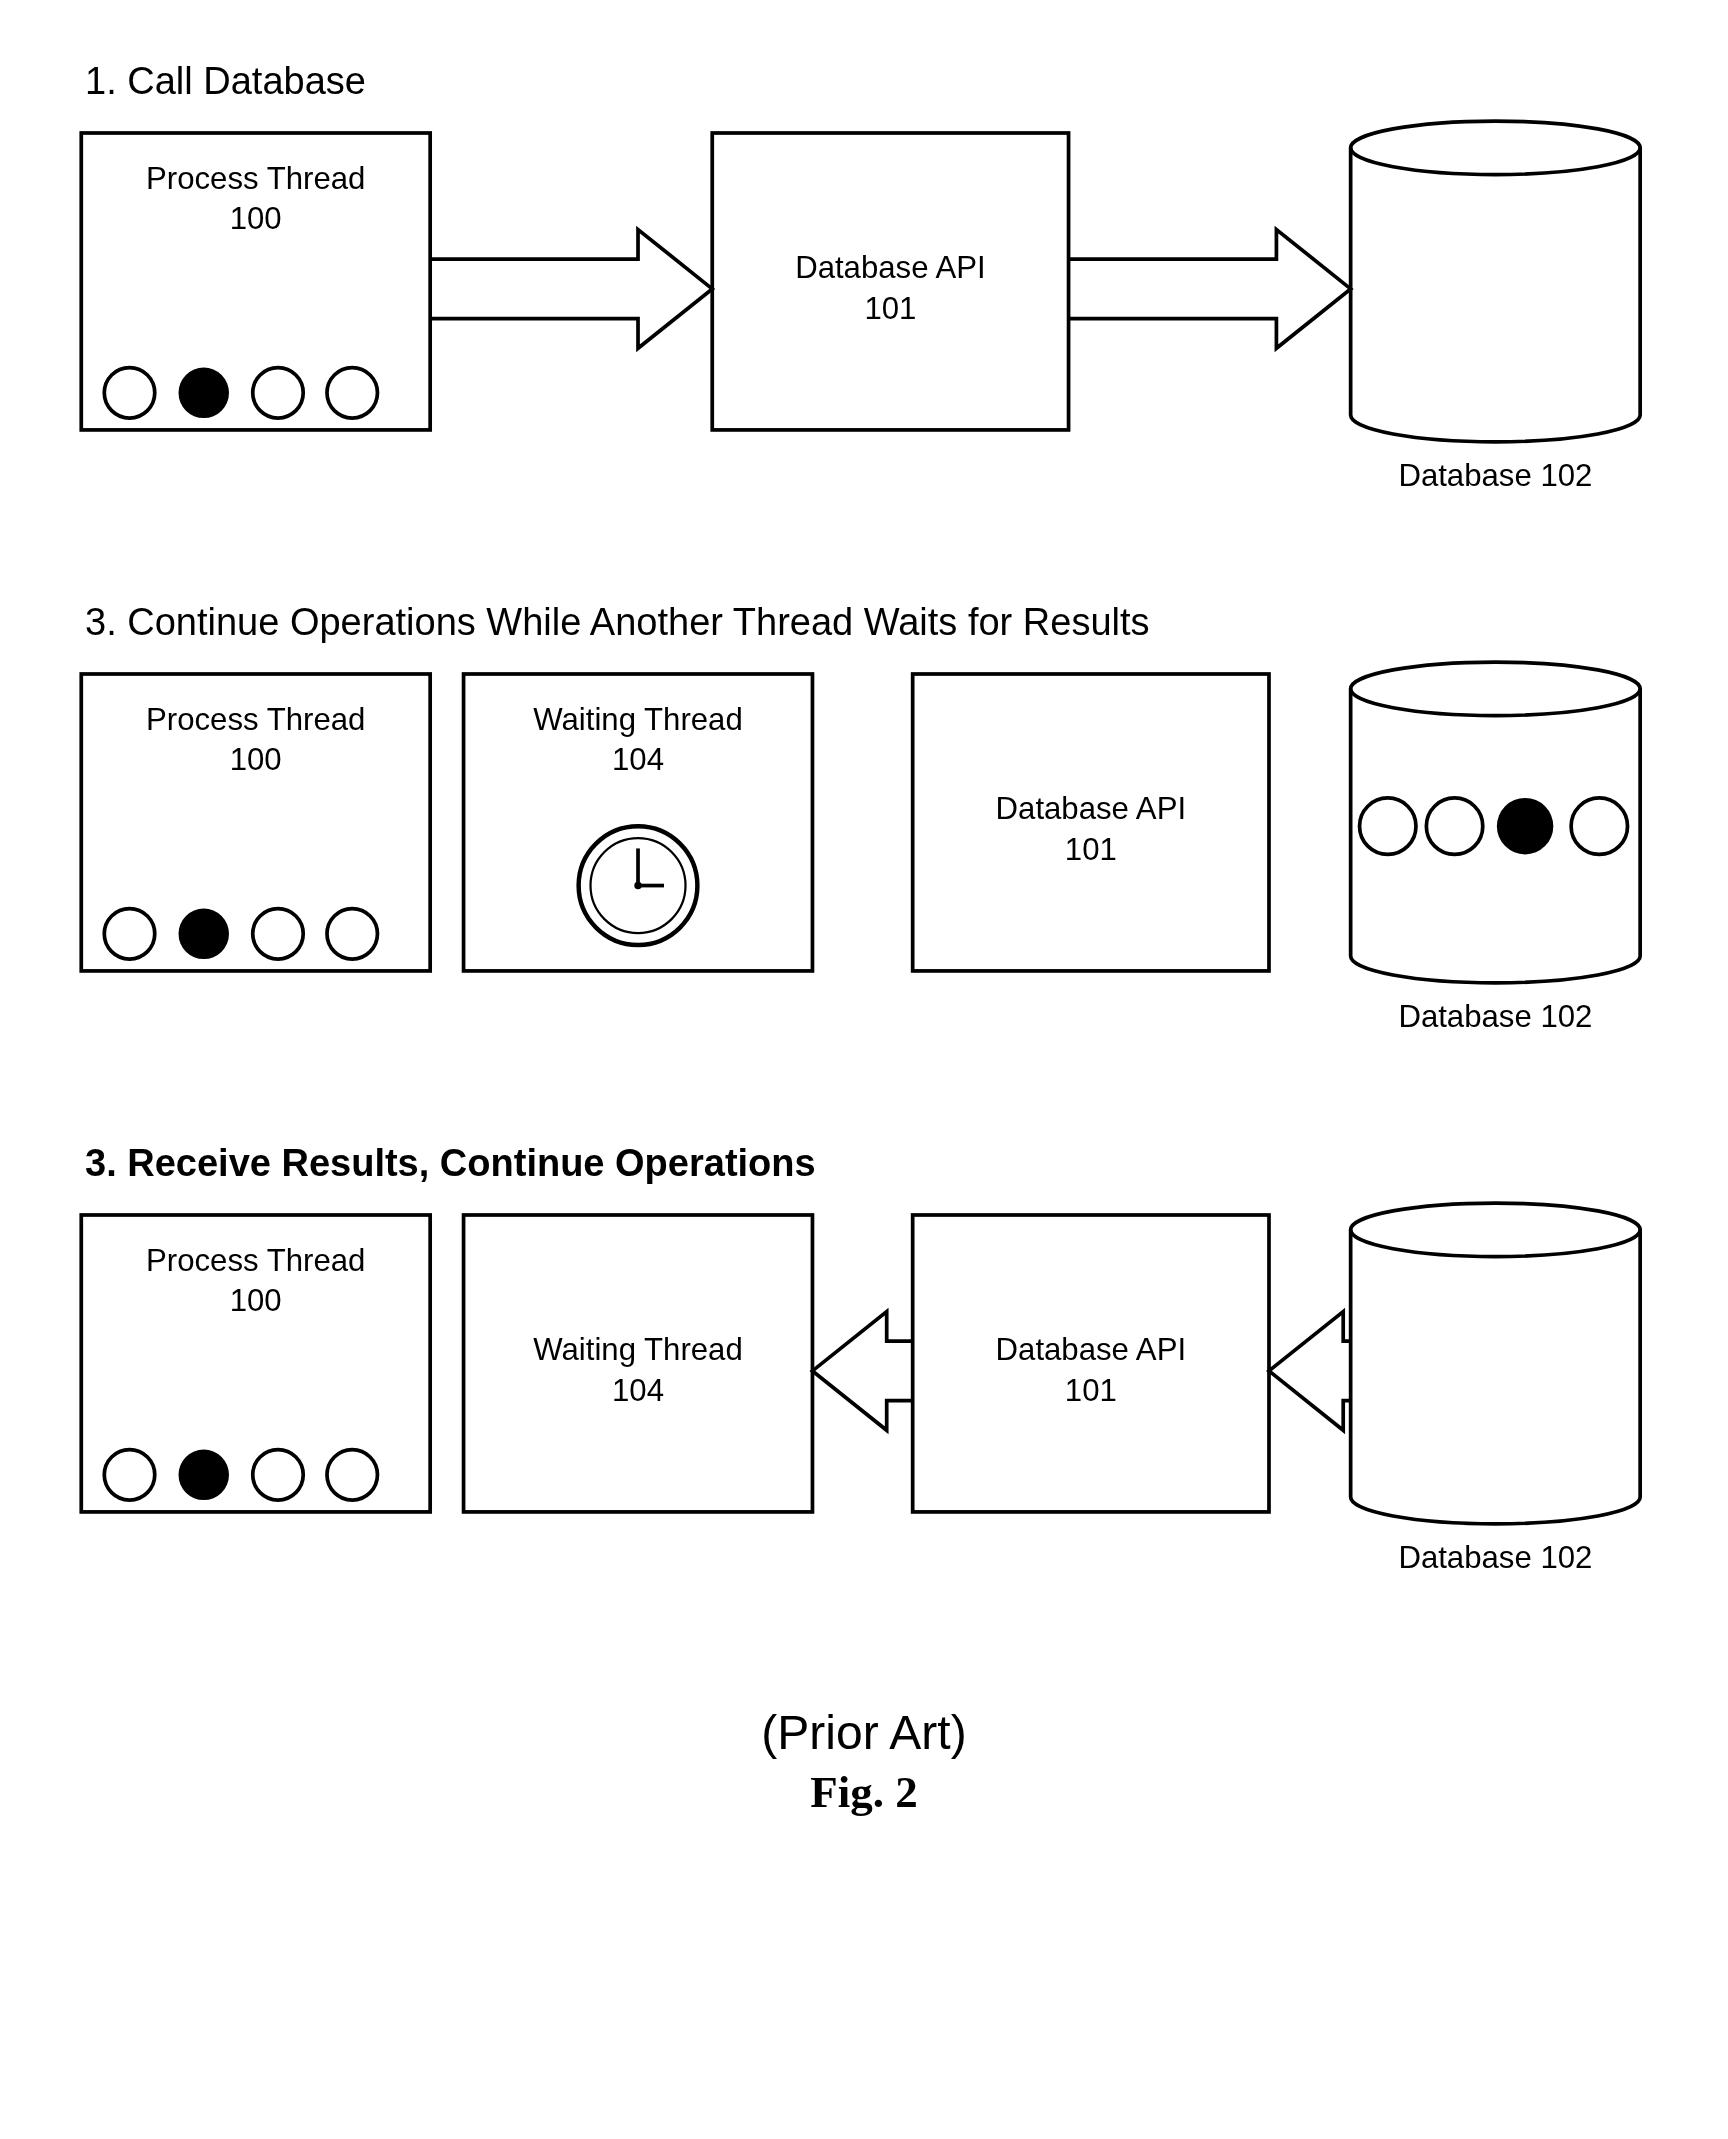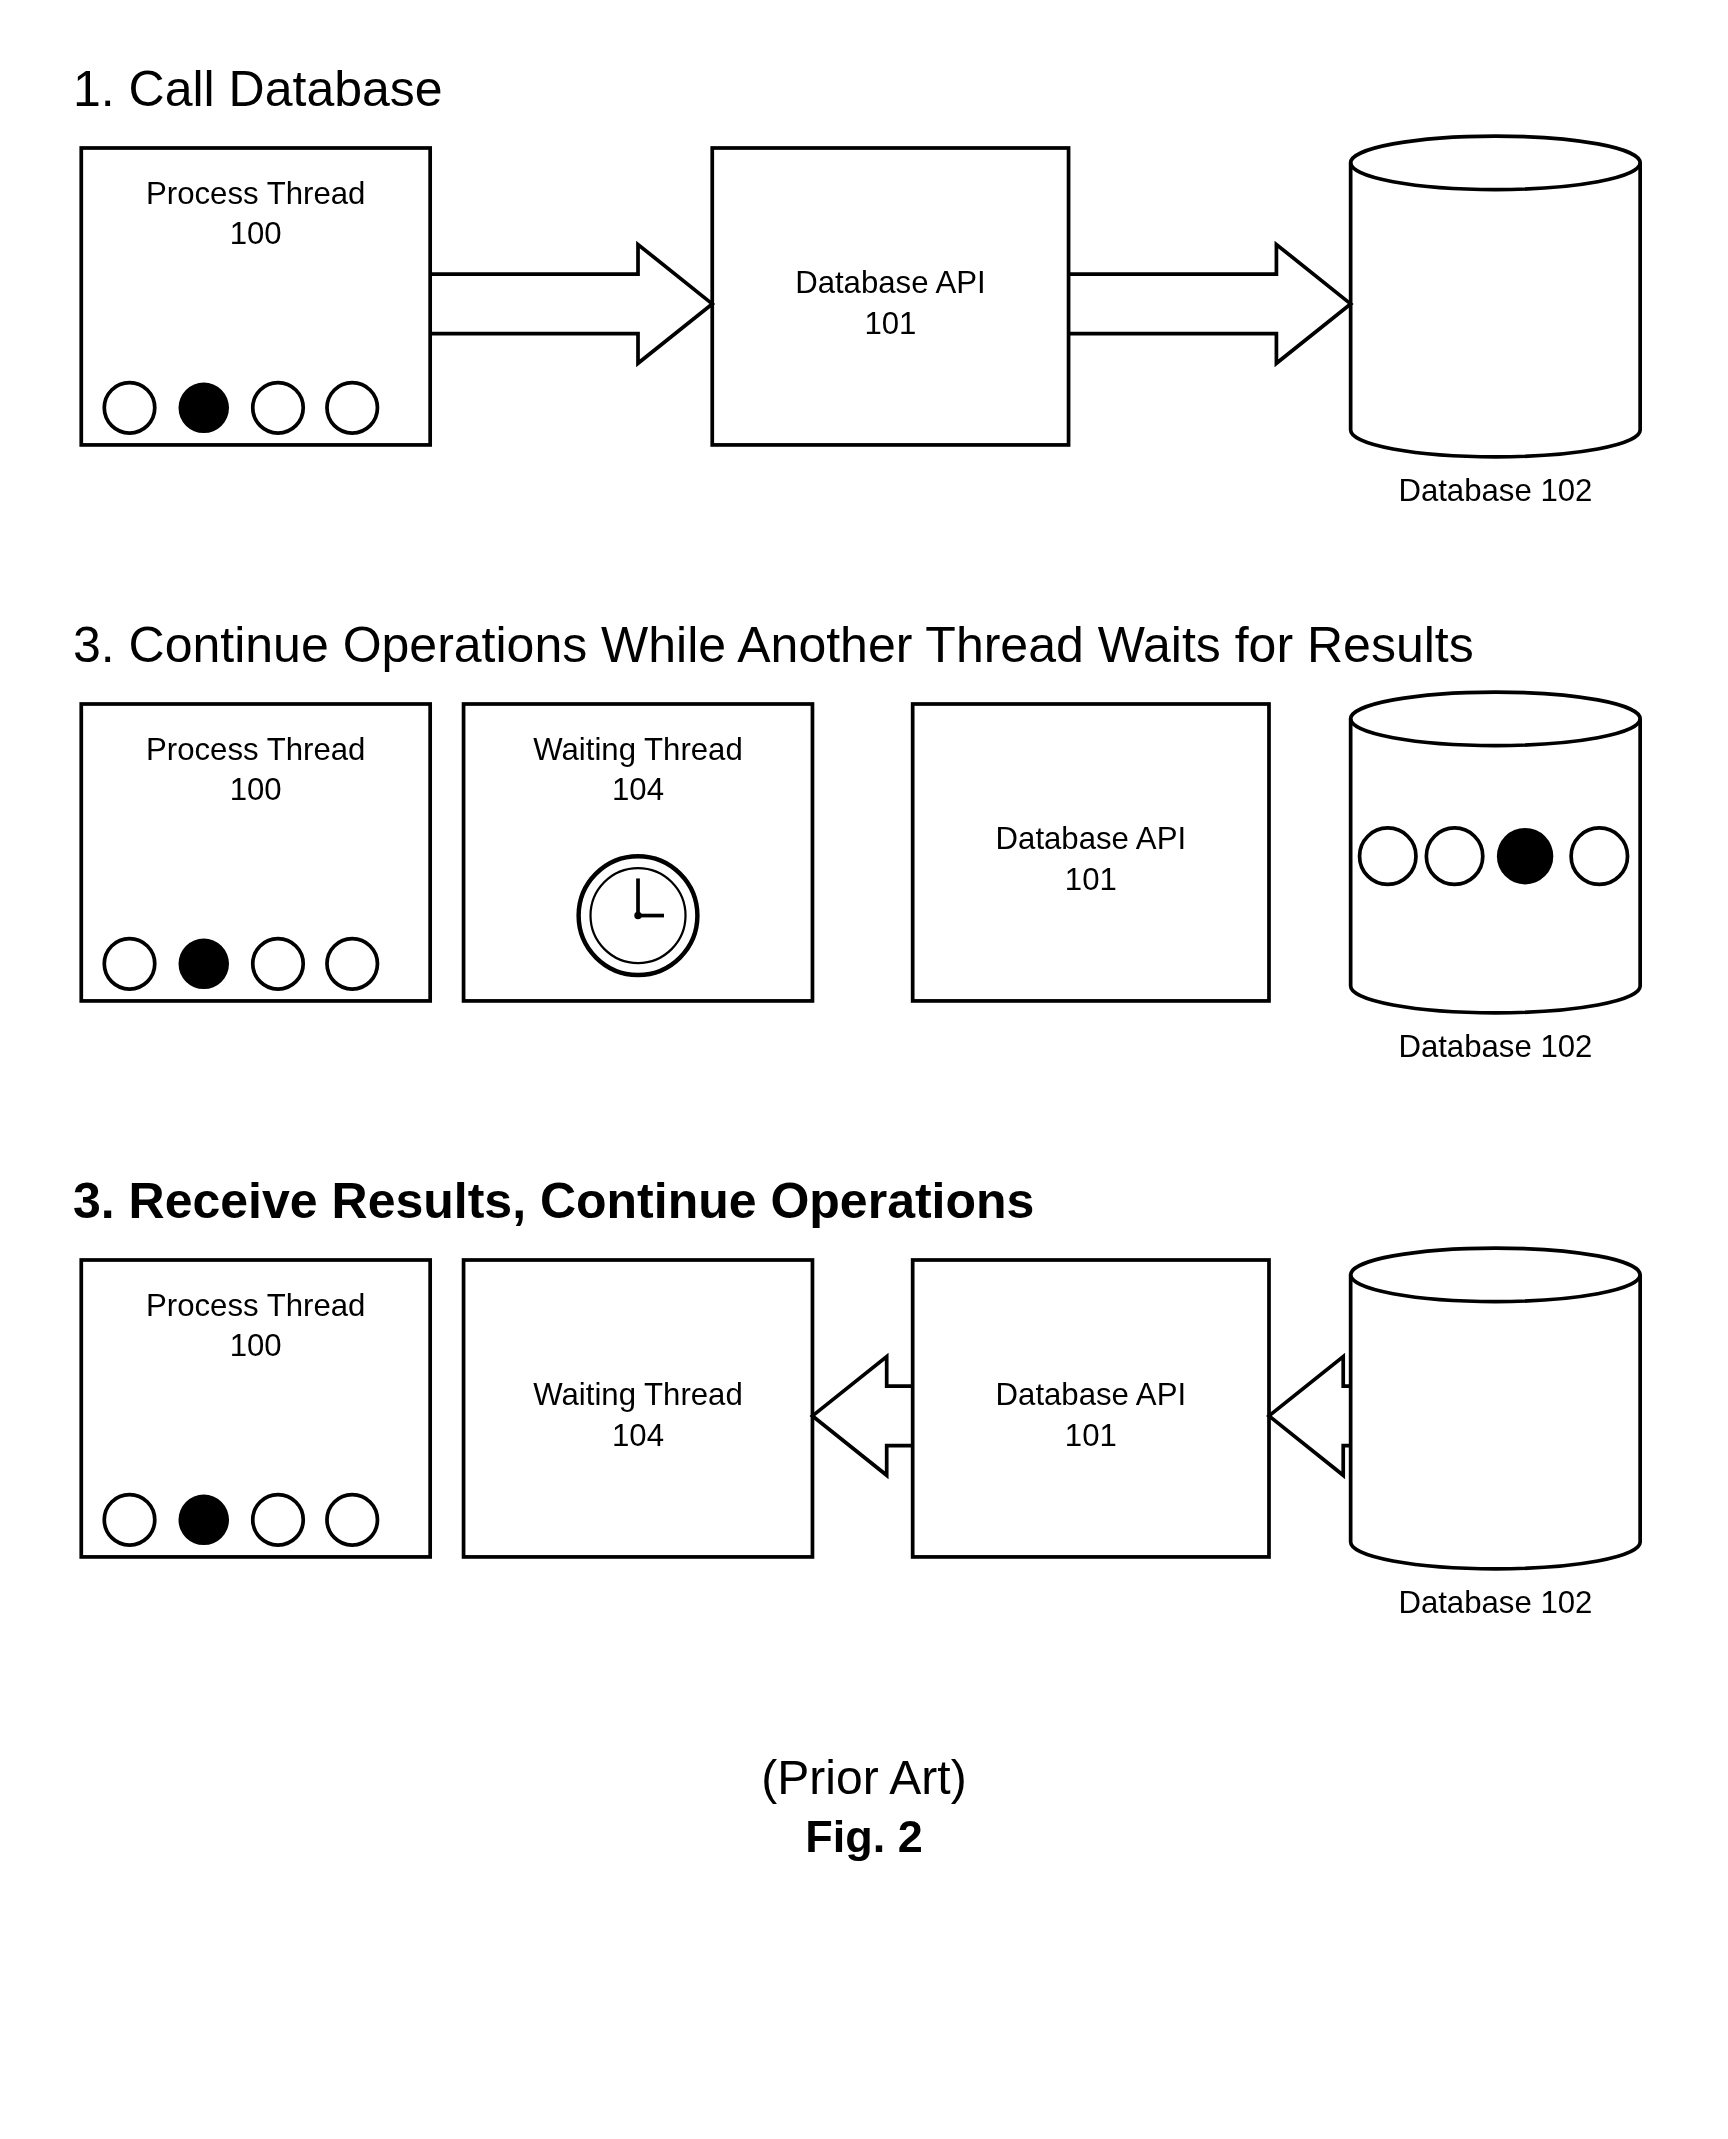--- a/index.html
+++ b/index.html
@@ -3,35 +3,36 @@
 <meta charset="utf-8">
 <style>
   body {
     font-family: Arial, Helvetica, sans-serif;
     background: #fff;
     margin: 0;
     padding: 45px 59px;
   }
   svg { display: block; }
   .section-title {
-    font-size: 50px;
+    font-size: 38px;
     font-weight: 400;
-    margin: 15px 0 15px 14px;
+    margin: 15px 0 15px 26px;
   }
   .footer {
     text-align: center;
     margin-top: 89px;
   }
   .prior-art {
     font-size: 48px;
   }
   .fig-label {
     font-size: 45px;
     font-weight: bold;
     margin-top: 6px;
+    font-family: Liberation Serif, serif;
   }
 </style>
 </head>
 <body>
 
 <div class="section-title">1. Call Database</div>
 
 <svg viewBox="0 0 2150 560" width="1596" height="416">
 
   <g>

